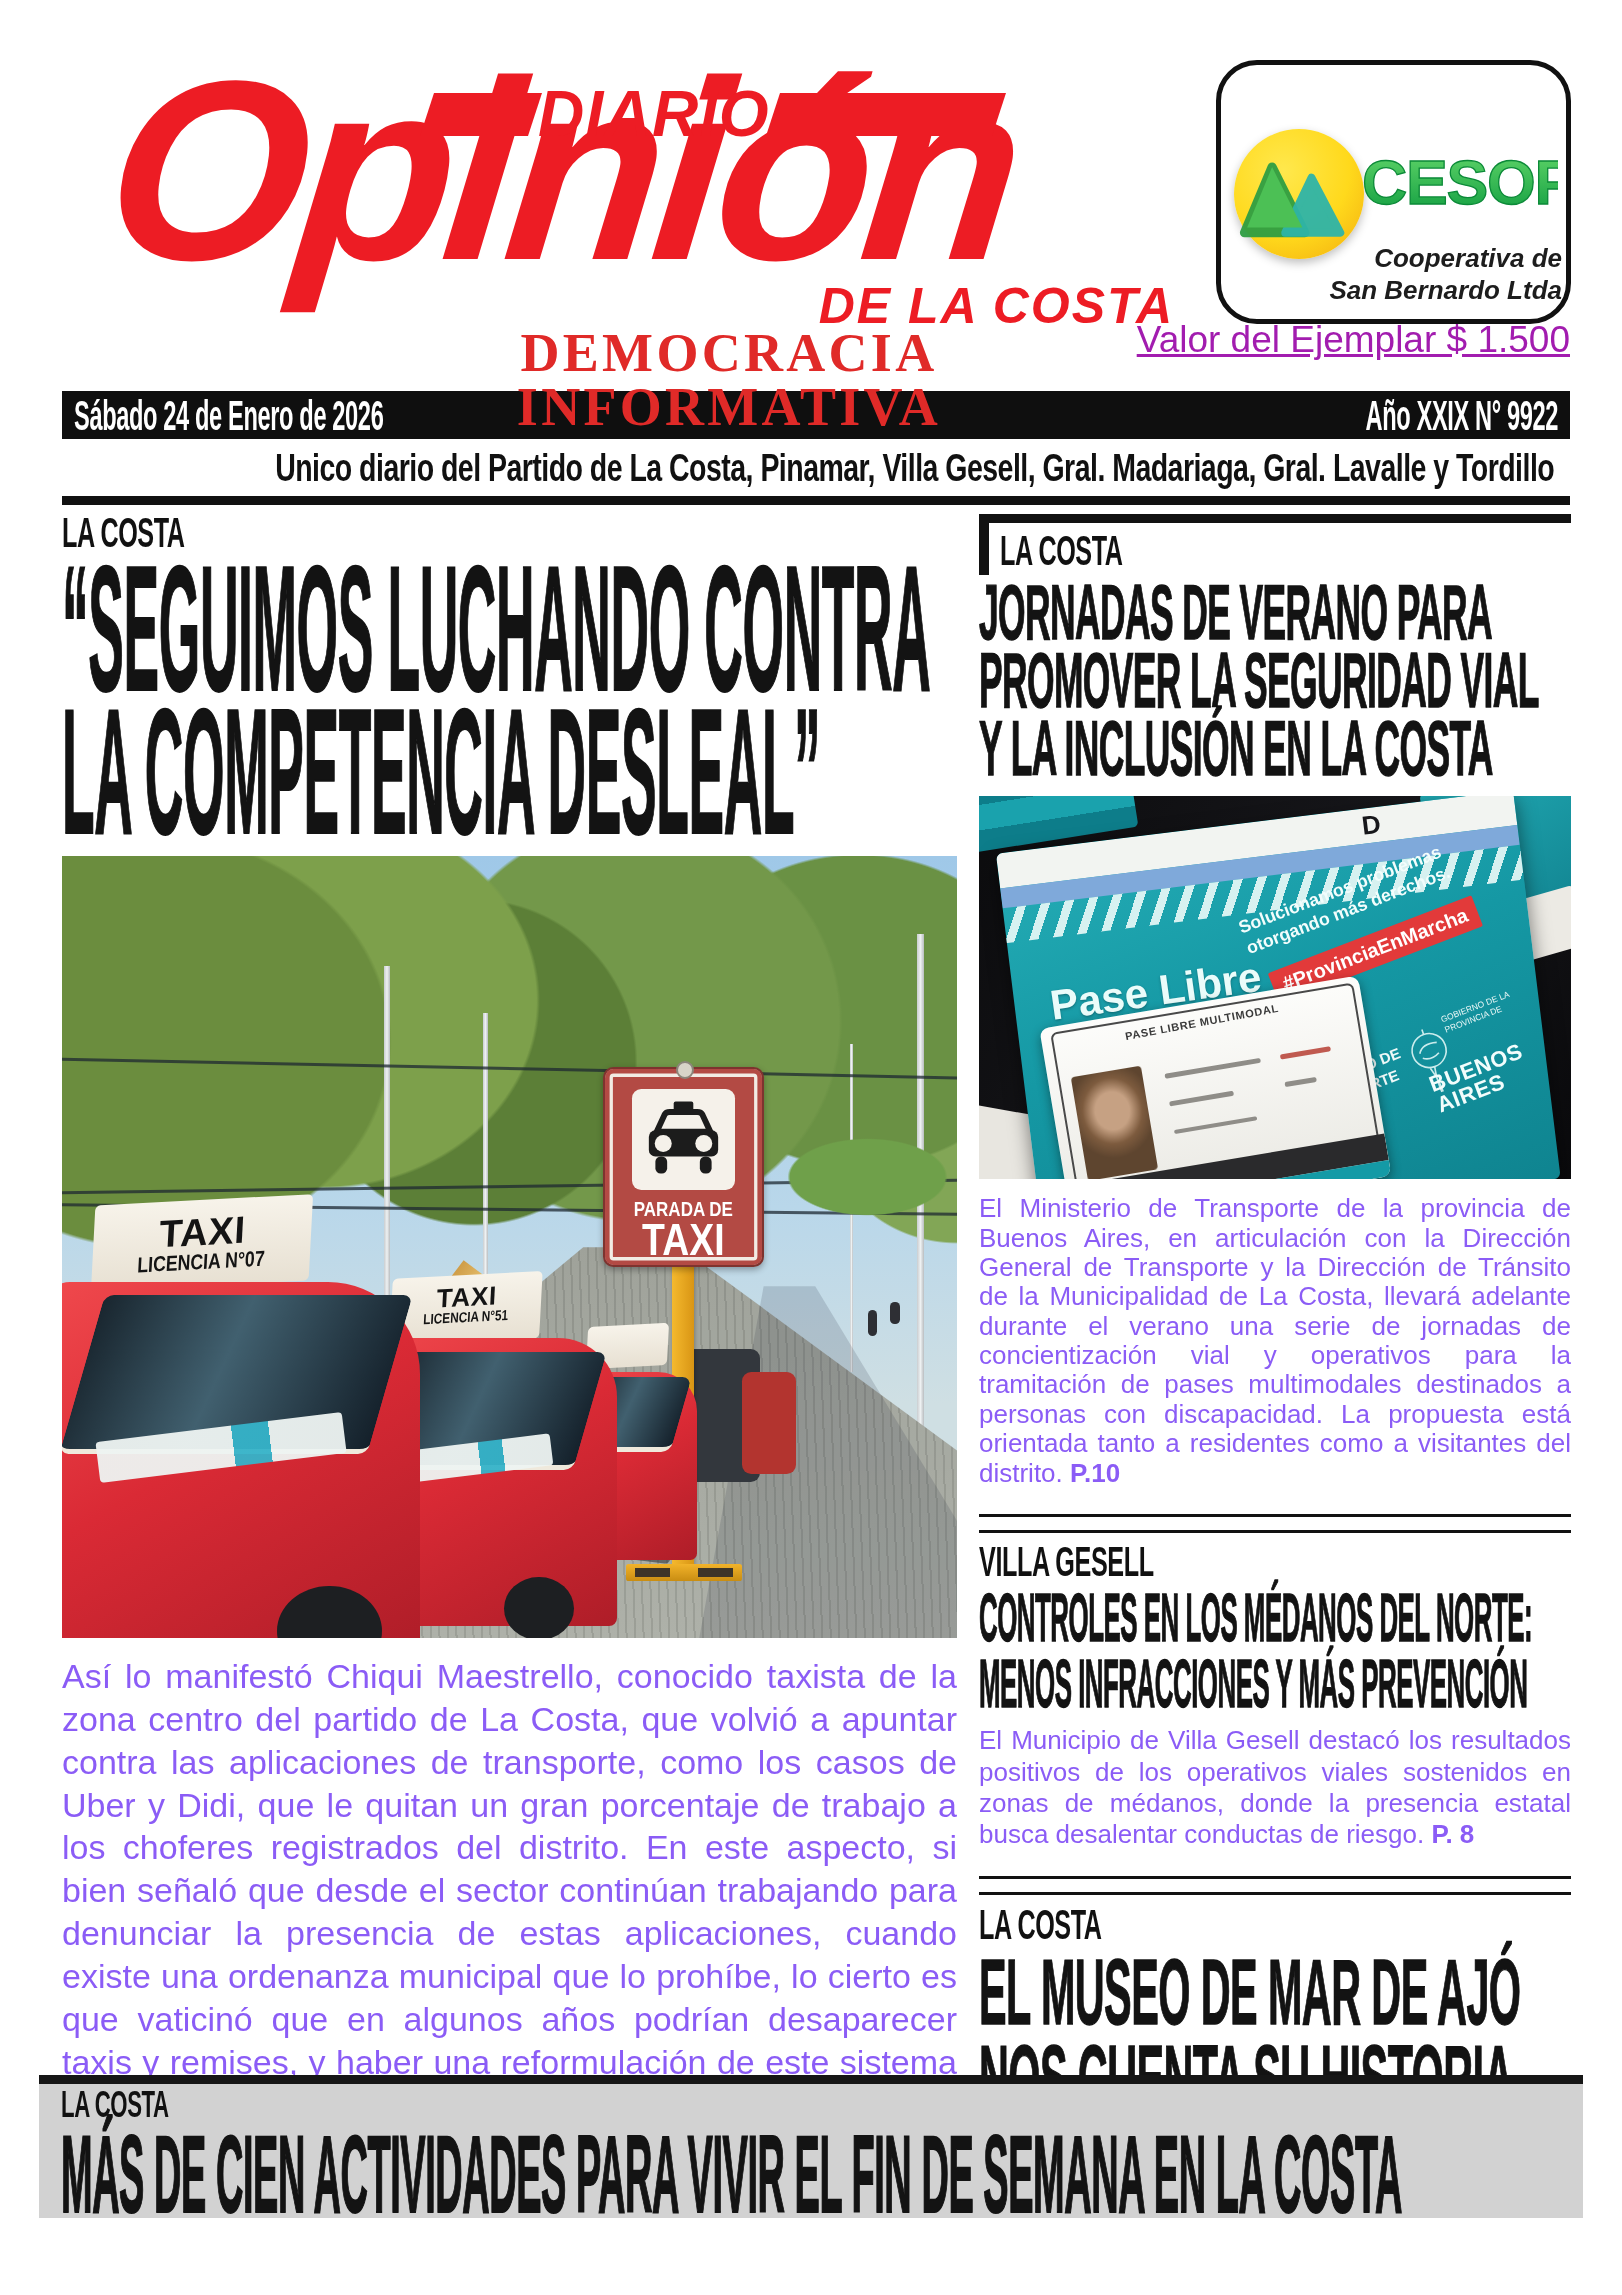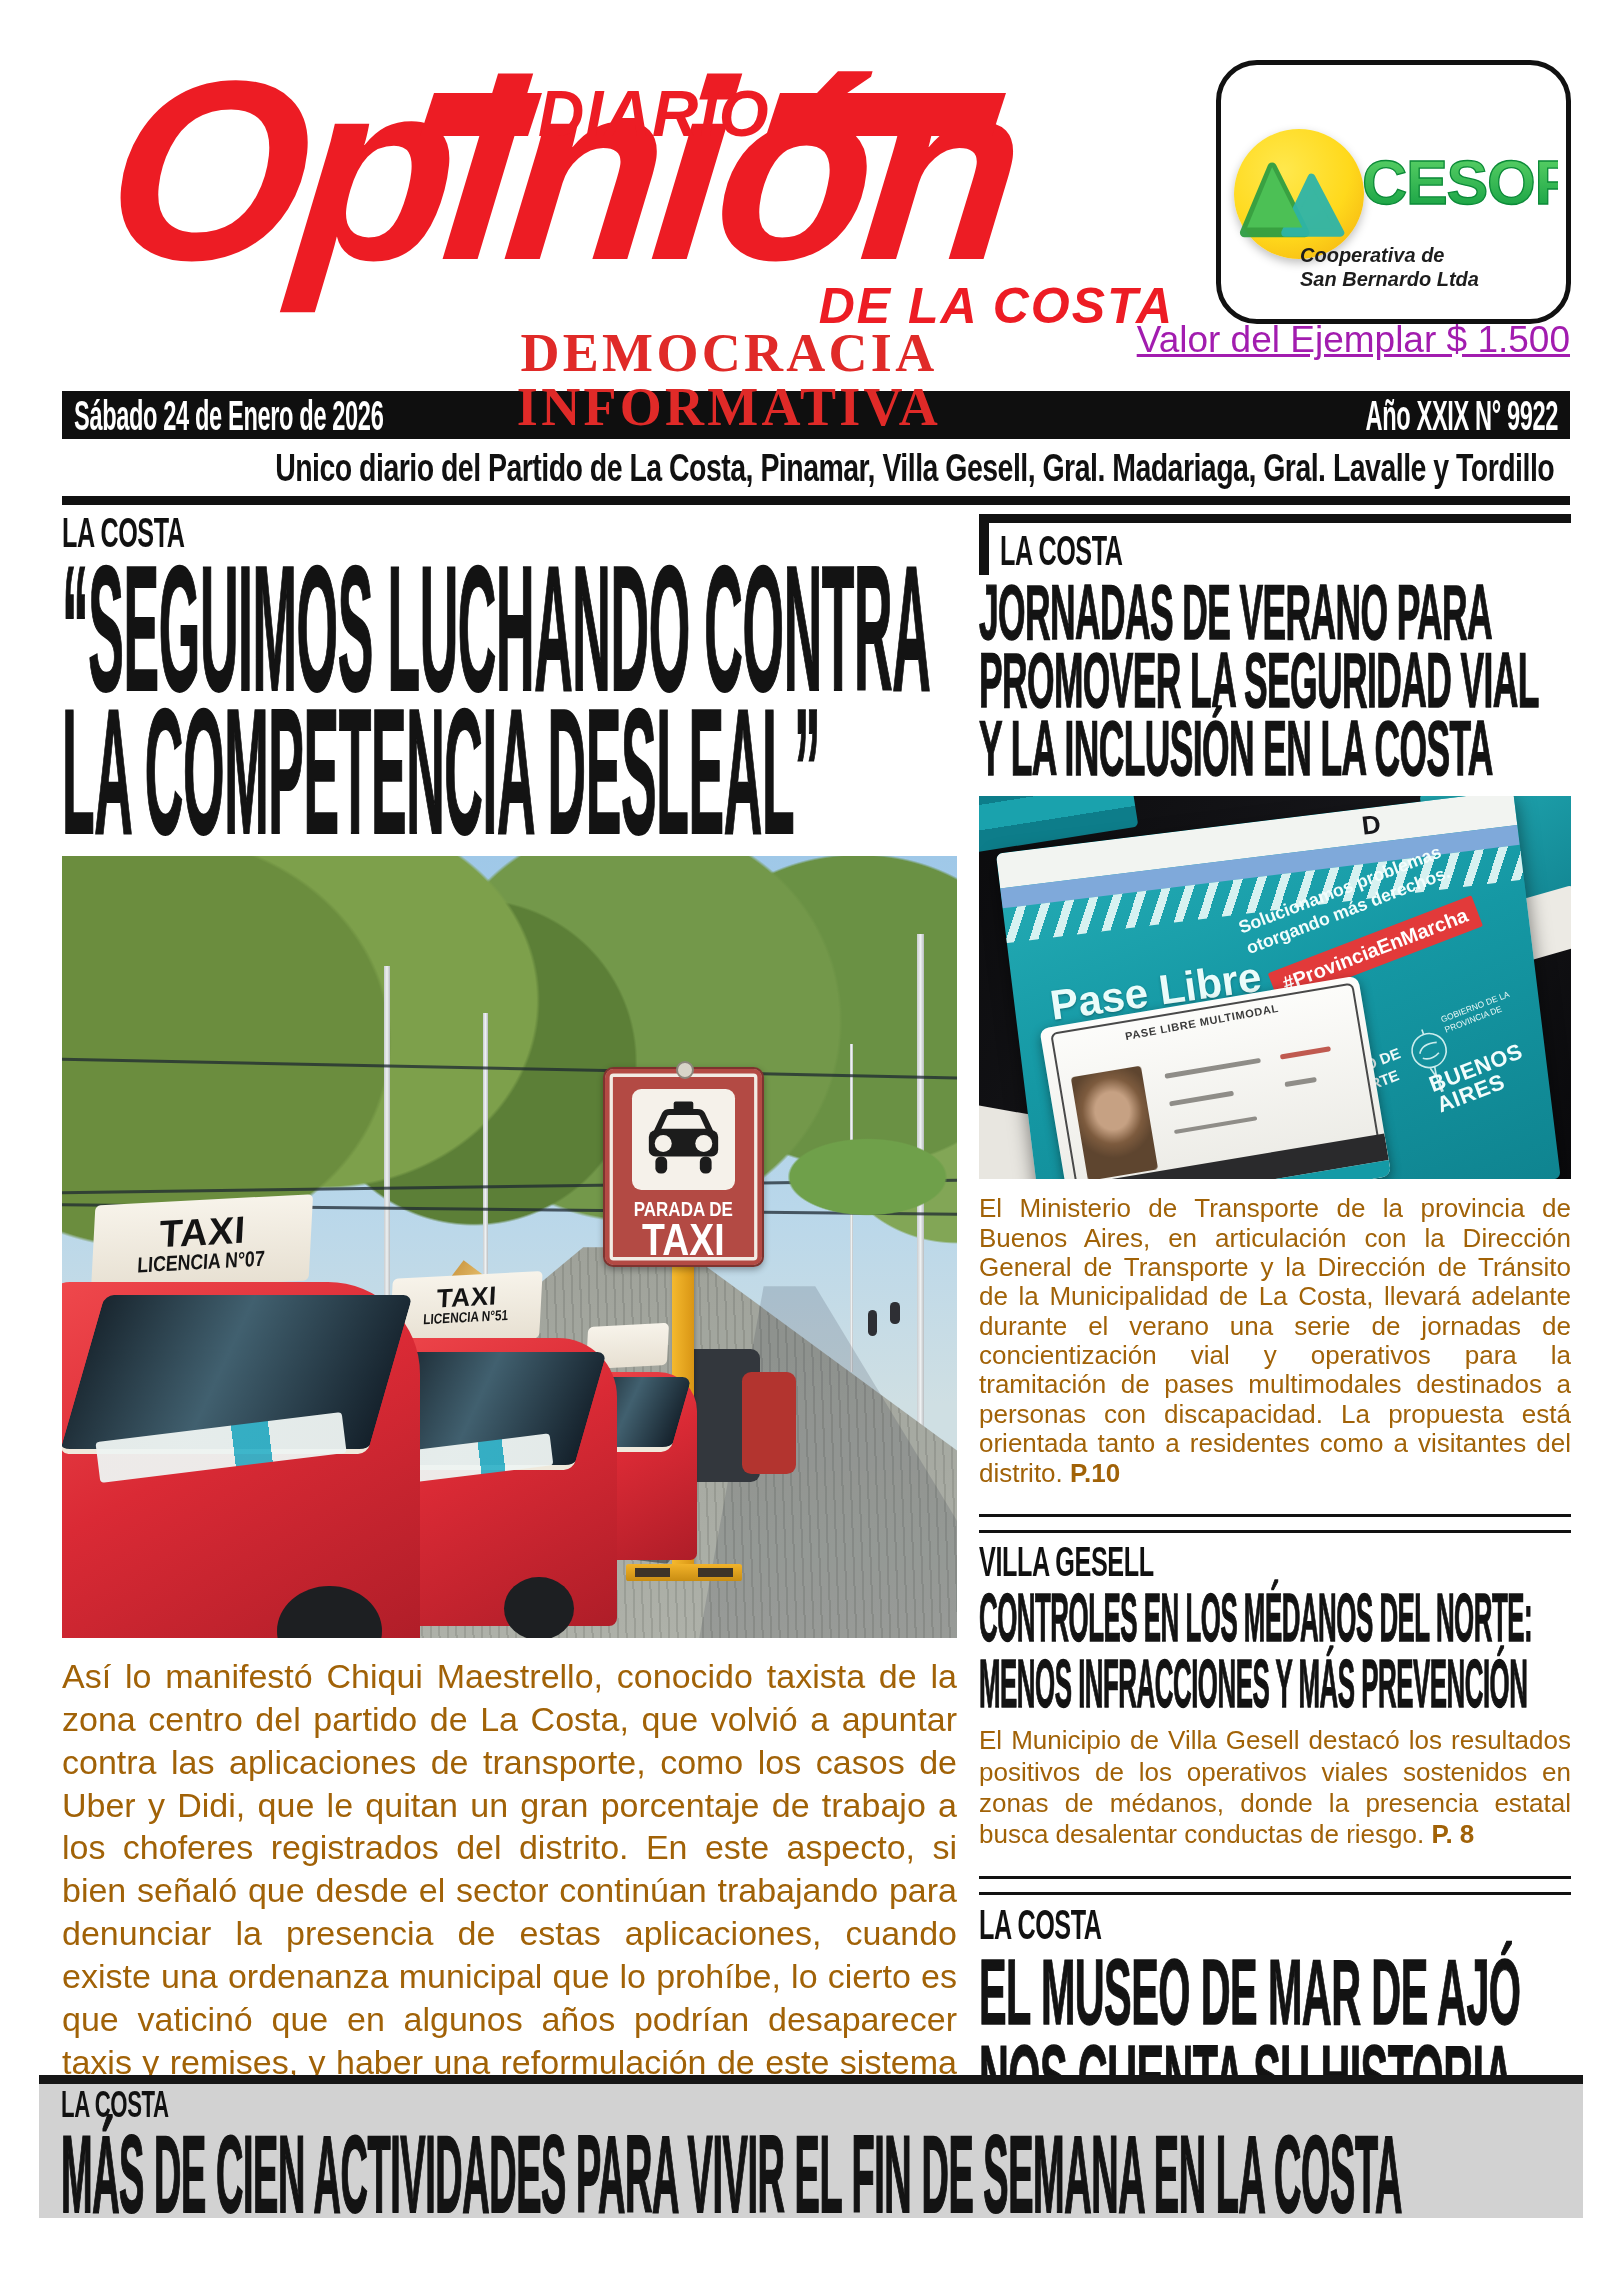--- a/index.html
+++ b/index.html
@@ -21,22 +21,22 @@
   .delacosta { position:absolute; left:589px; top:281px; width:585px; text-align:right;
     font-size:50px; font-weight:bold; font-style:italic; color:#ed1c24; letter-spacing:2px; line-height:1; }
   .motto { position:absolute; left:307px; top:326px; width:844px; text-align:center;
     font-family:"Liberation Serif", serif; font-weight:bold; font-size:54px; color:#e02a28; letter-spacing:3.3px; line-height:1; }
   .coop-box { position:absolute; right:51px; top:60px; width:345px; height:254px;
     border:5.9px solid #111; border-radius:41px; background:#fff; }
   .cesop-circle { position:absolute; left:13px; top:64px; width:130px; height:130px; border-radius:50%;
     background:radial-gradient(circle at 38% 32%, #ffe84d 0%, #ffd91c 55%, #f2ab0e 100%);
     box-shadow:0 3.9px 9.2px rgba(0,0,0,.25); }
   .cesop-word { position:absolute; left:141px; top:77px; }
-  .coop-sub { position:absolute; left:79px; top:178px; width:262px; text-align:left;
-    font-style:italic; font-weight:bold; font-size:20px; line-height:1.22; color:#1d1d1d; }
+  .coop-sub { position:absolute; left:79px; top:178px; width:262px; text-align:right;
+    font-style:italic; font-weight:bold; font-size:26px; line-height:1.22; color:#1d1d1d; }
   .price { position:absolute; right:52px; top:319px; font-size:37px; color:#a21caf; letter-spacing:0;text-decoration:underline; }
   
   .datebar { height:48px; margin:0 52px 0 62px; background:#0f0f0f; display:flex;
     justify-content:space-between; align-items:center; padding:0 11.8px; }
   .dtxt { color:#fff; font-weight:bold; font-size:43px; white-space:nowrap; display:inline-block; letter-spacing:-0.7px; }
   .dtxt.l { transform:scaleX(.55); transform-origin:0 50%; }
   .dtxt.r { transform:scaleX(.55); transform-origin:100% 50%; }
   .subtitle-wrap { margin:7.9px 52px 0 62px; text-align:center; }
   .subtitle-wrap span { display:inline-block; white-space:nowrap; font-weight:bold; font-size:38px;
     letter-spacing:-0.7px; transform:scaleX(.75); transform-origin:50% 50%; }
@@ -45,21 +45,21 @@
   .columns { display:flex; gap:22px; padding:9.2px 51px 0 62px; height:1567px; overflow:hidden; }
   .col-left { width:895px; flex:none; }
   .col-right { flex:1; min-width:0; }
   .kicker { display:inline-block; font-weight:bold; font-size:42px; line-height:.9; letter-spacing:-0.7px;
     white-space:nowrap; transform:scaleX(.6); transform-origin:0 70%; color:#111; }
   .hl { font-weight:bold; color:#131313; white-space:pre-line; transform-origin:0 0; width:450%; letter-spacing:-1.3px; }
   .hl-lead { font-size:178px; line-height:.8; transform:scaleX(.30); -webkit-text-stroke:2px #131313; margin-top:6.5px; }
   .hl-s2   { font-size:77px; line-height:.88; transform:scaleX(.46); -webkit-text-stroke:1.3px #131313; margin-top:9.2px; }
   .hl-s3   { font-size:69px; line-height:.95; transform:scaleX(.375); -webkit-text-stroke:1.3px #131313; margin-top:3.9px; }
   .hl-s4   { font-size:93px; line-height:.93; transform:scaleX(.445); -webkit-text-stroke:1.3px #131313; margin-top:5.2px; }
-  .body-txt { text-align:justify; color:#a16207; }
+  .body-txt { text-align:justify; color:#8b5cf6; }
   .body-lead { margin-top:17px; font-size:34px; line-height:1.26; }
   .body-s2 { margin-top:15.7px; font-size:26px; line-height:1.13; }
   .body-s3 { margin-top:9.2px; font-size:26px; line-height:1.2; }
   .pref { font-weight:bold; }
   .dblrule { margin:17px 0 10.5px; height:13px; border-top:3.9px solid #111; border-bottom:3.9px solid #111; }
   .bracket-kick { position:relative; border-top:9.8px solid #121212; padding:9.2px 0 0 21px; }
   .bracket-kick::before { content:''; position:absolute; left:0; top:0; width:9.8px; height:52px; background:#121212; }
   
   .photo1 { margin-top:13px; width:895px; height:782px; position:relative; overflow:hidden;
     background:linear-gradient(180deg,#9fc8e8 0%,#b9d7ea 45%,#cfdfe3 70%); }

